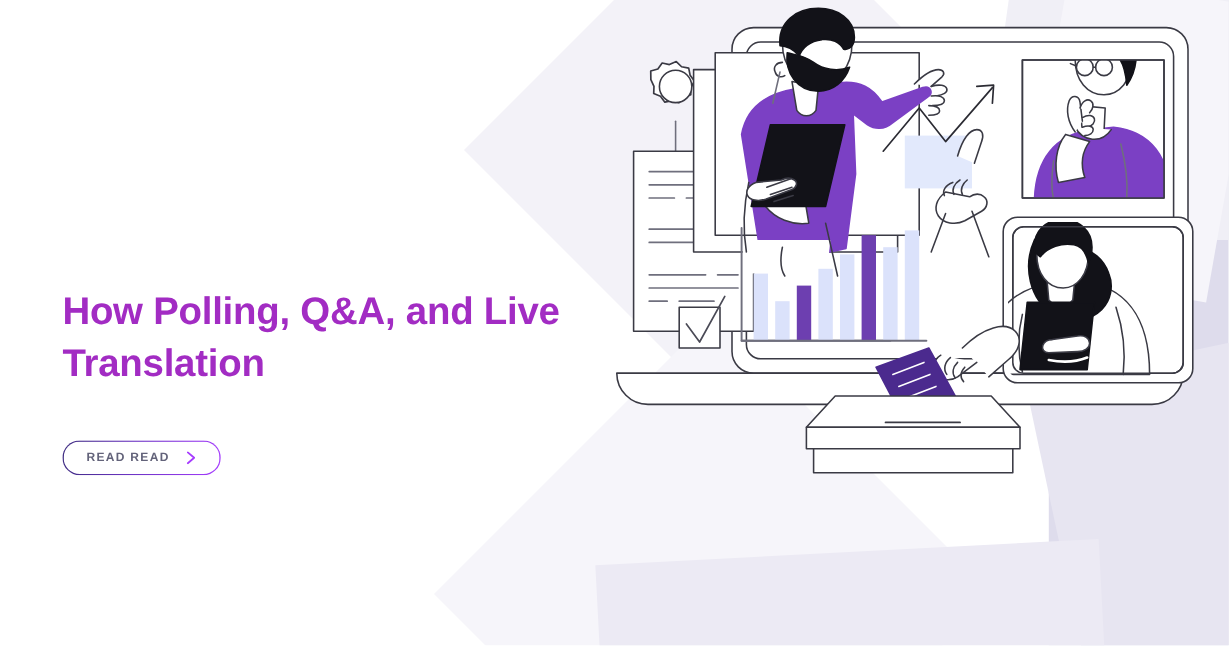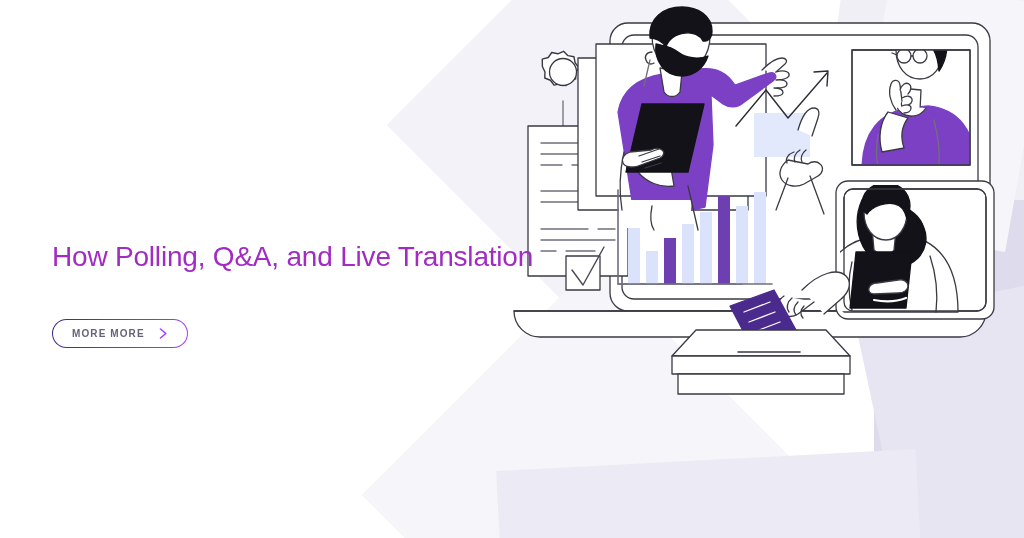--- a/index.html
+++ b/index.html
@@ -53,23 +53,23 @@
     background:#eceaf4;
     transform:rotate(-3deg);
   }
 
   
   .text-col {
     position:absolute; left:52px; top:238px; width:500px;
     z-index:6;
   }
   .hero-title {
-    font-size:28px;
+    font-size:32px;
     line-height:1.33;
-    font-weight:400;
+    font-weight:700;
     color:#a22cc3;
     letter-spacing:-0.2px;
   }
   .read-more {
     margin-top:44px;
     display:inline-flex; align-items:center; gap:14px;
     height:29px; padding:0 19px;
     border-radius:20px;
     background:
       linear-gradient(#fff,#fff) padding-box,
@@ -104,21 +104,21 @@
     <div class="bg-poly-e"></div>
     <div class="bg-poly-f"></div>
   </div>
 
   <div class="text-col">
     <h1 class="hero-title">
       <span>How Polling, Q&amp;A, and Live Translation</span><br>
     </h1>
 
     <div class="read-more">
-      <span class="read-more-label">MORE MORE</span>
+      <span class="read-more-label">READ READ</span>
       <span class="read-more-chevron">
         <svg width="9" height="11" viewBox="0 0 9 11" fill="none">
           <path d="M1.5 1 L6.8 5.5 L1.5 10" stroke="#a63bff" stroke-width="1.5" stroke-linecap="round" stroke-linejoin="round"></path>
         </svg>
       </span>
     </div>
   </div>
 
   <div class="illustration">
     <svg viewBox="0 0 524 538" xmlns="http://www.w3.org/2000/svg">

